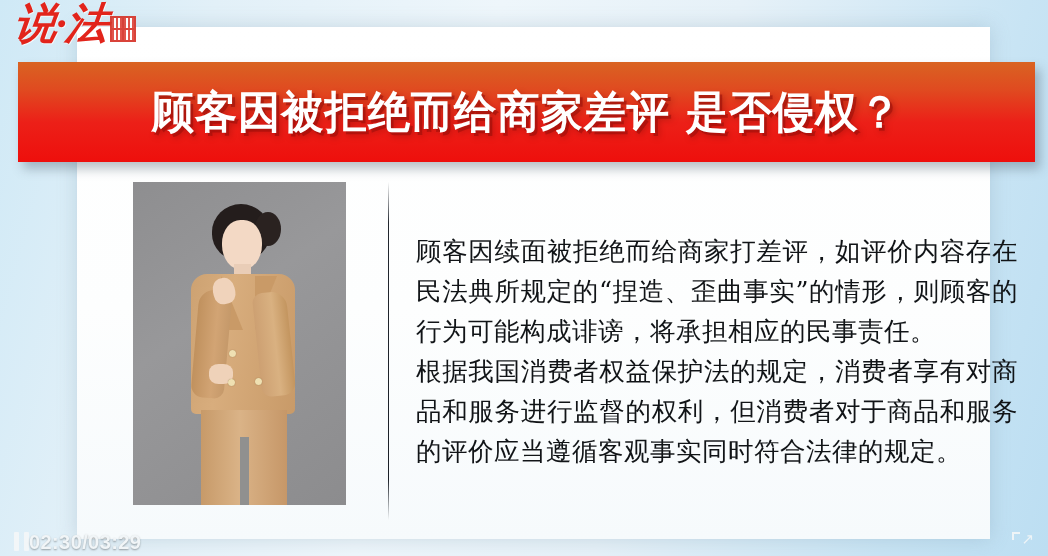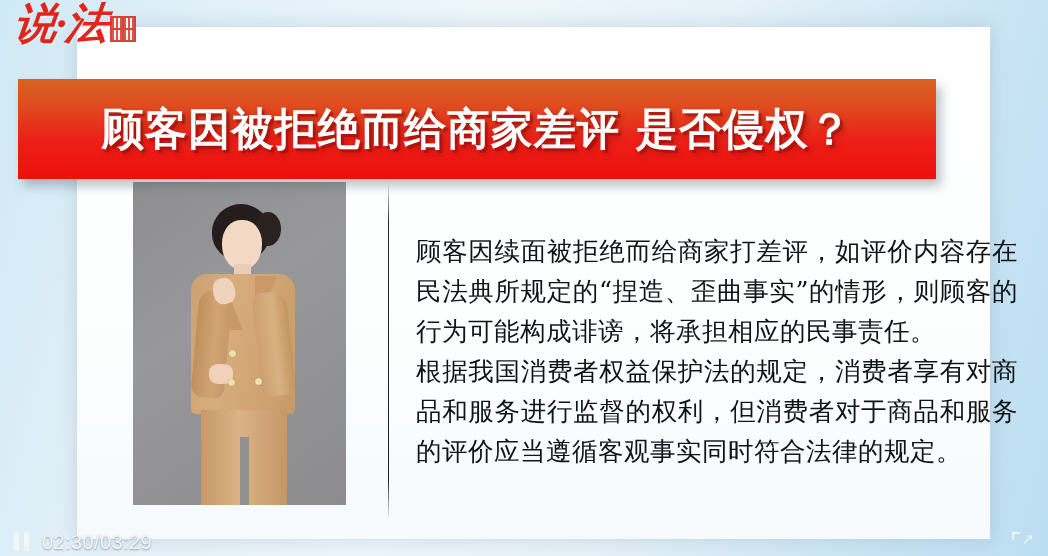--- a/index.html
+++ b/index.html
@@ -49,26 +49,25 @@
       linear-gradient(0deg,transparent 45%,#d6342a 45%,#d6342a 55%,transparent 55%),
       linear-gradient(90deg,transparent 45%,#d6342a 45%,#d6342a 55%,transparent 55%),
       repeating-linear-gradient(90deg,#e0463c 0 2px,#fff 2px 4px);
     border:2px solid #d6342a;
     opacity:.92;
   }
 
   
   #headline-banner {
     position:absolute;
-    left:18px; top:62px; width:918px; height:100px;
+    left:18px; top:62px; width:1017px; height:100px;
     background:linear-gradient(180deg,#d96322 0%,#e04a20 28%,#ec2018 60%,#ee0f0c 100%);
     box-shadow:5px 7px 10px rgba(80,95,110,.38);
     display:flex; align-items:center; justify-content:center;
     z-index:5;
-    margin-top:17px;
   }
   #headline-text {
     font-family:"DejaVu Sans", sans-serif;
     font-size:44px; font-weight:bold;
     color:#ffffff;
     letter-spacing:1px;
     white-space:nowrap;
     text-shadow:
       3px 3px 0 rgba(150,15,10,.55),
       4px 4px 6px rgba(120,10,6,.40);
@@ -199,21 +198,21 @@
   
   #player-controls {
     position:absolute;
     left:0; right:0; bottom:0; height:44px;
     display:flex; align-items:flex-end;
     padding:0 14px 4px 14px;
     z-index:10;
     pointer-events:none;
   }
   #controls-left {
-    display:flex; align-items:center; gap:13px;
+    display:flex; align-items:center; font-weight:bold;
   }
   #pause-button {
     display:flex; gap:5px; align-items:flex-end;
     margin-bottom:1px;
   }
   #pause-button span {
     display:block; width:5px; height:19px;
     background:#f2f6f8;
     border-radius:1px;
   }

